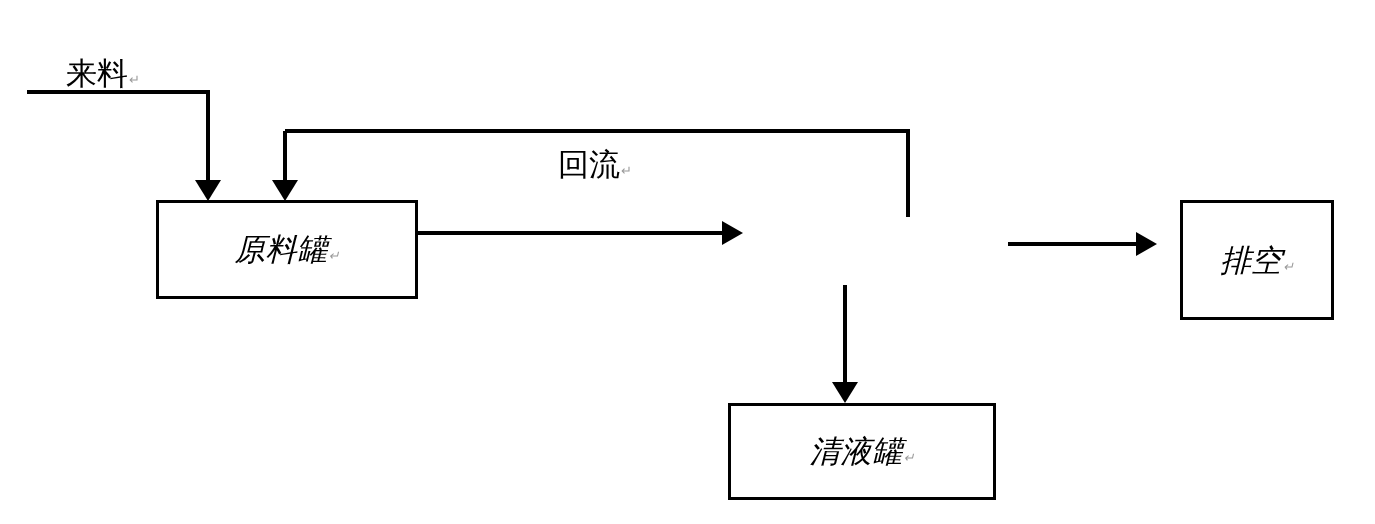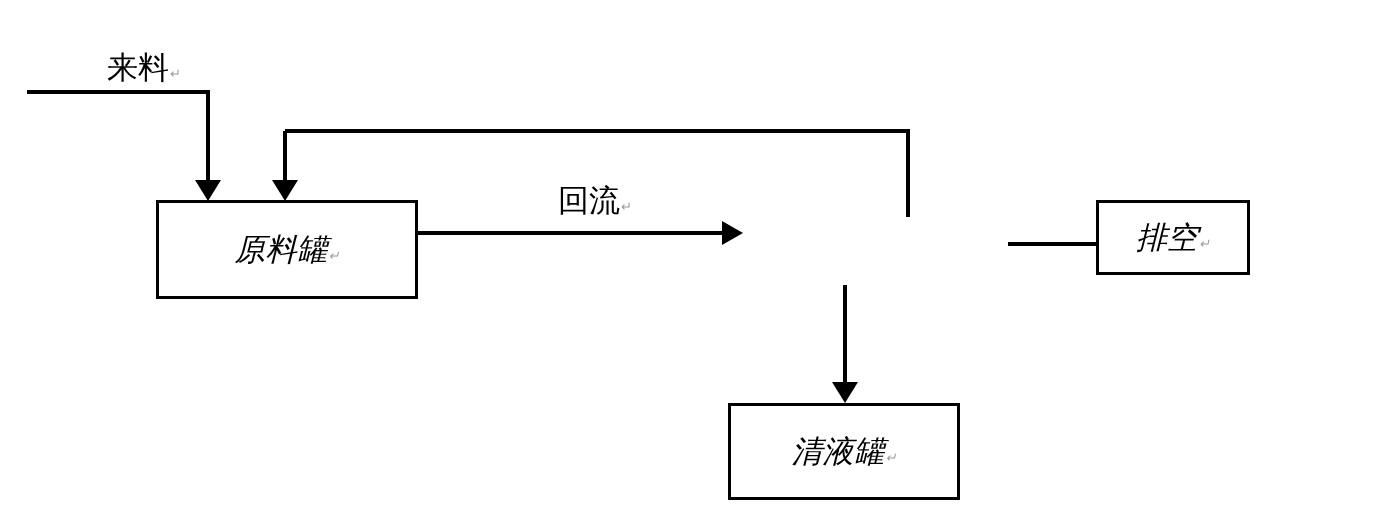--- a/index.html
+++ b/index.html
@@ -78,59 +78,59 @@
     border-bottom: 12px solid transparent;
     border-left: 21px solid #000000;
     z-index: 2;
   }
 </style>
 </head>
 <body>
 
 <div id="canvas">
 
-  <div class="free-label" style="left:66px; top:52px;margin-left:41px;">
+  <div class="free-label" style="left:66px; top:58px;">
     <span>来料</span><span class="pilcrow">↵</span>
   </div>
 
   <div class="hline" style="left:27px; top:90px; width:183px;"></div>
   <div class="vline" style="left:206px; top:90px; height:92px;"></div>
   <div class="arrow-down" style="left:195px; top:180px;"></div>
 
   <div class="vline" style="left:906px; top:131px; height:86px;"></div>
   <div class="hline" style="left:285px; top:129px; width:625px;"></div>
   <div class="vline" style="left:283px; top:131px; height:51px;"></div>
   <div class="arrow-down" style="left:272px; top:180px;"></div>
 
-  <div class="free-label" style="left:558px; top:149px;margin-top:36px;">
+  <div class="free-label" style="left:558px; top:149px;">
     <span>回流</span><span class="pilcrow">↵</span>
   </div>
 
   <div class="box" style="left:156px; top:200px; width:262px; height:99px;">
     <span class="box-label">
       <span>原料罐</span><span class="pilcrow">↵</span>
     </span>
   </div>
 
   <div class="hline" style="left:418px; top:231px; width:306px;"></div>
   <div class="arrow-right" style="left:722px; top:221px;"></div>
 
 
   <div class="hline" style="left:1008px; top:242px; width:130px;"></div>
   <div class="arrow-right" style="left:1136px; top:232px;"></div>
 
-  <div class="box" style="left:1096px; top:200px; width:154px; height:75px;">
+  <div class="box" style="left:1180px; top:200px; width:154px; height:120px;">
     <span class="box-label">
       <span>排空</span><span class="pilcrow">↵</span>
     </span>
   </div>
 
   <div class="vline" style="left:843px; top:285px; height:99px;"></div>
   <div class="arrow-down" style="left:832px; top:382px;"></div>
 
 
-  <div class="box" style="left:728px; top:403px; width:232px; height:97px;">
+  <div class="box" style="left:728px; top:403px; width:268px; height:97px;">
     <span class="box-label">
       <span>清液罐</span><span class="pilcrow">↵</span>
     </span>
   </div>
 
 </div>
 
 </body></html>

